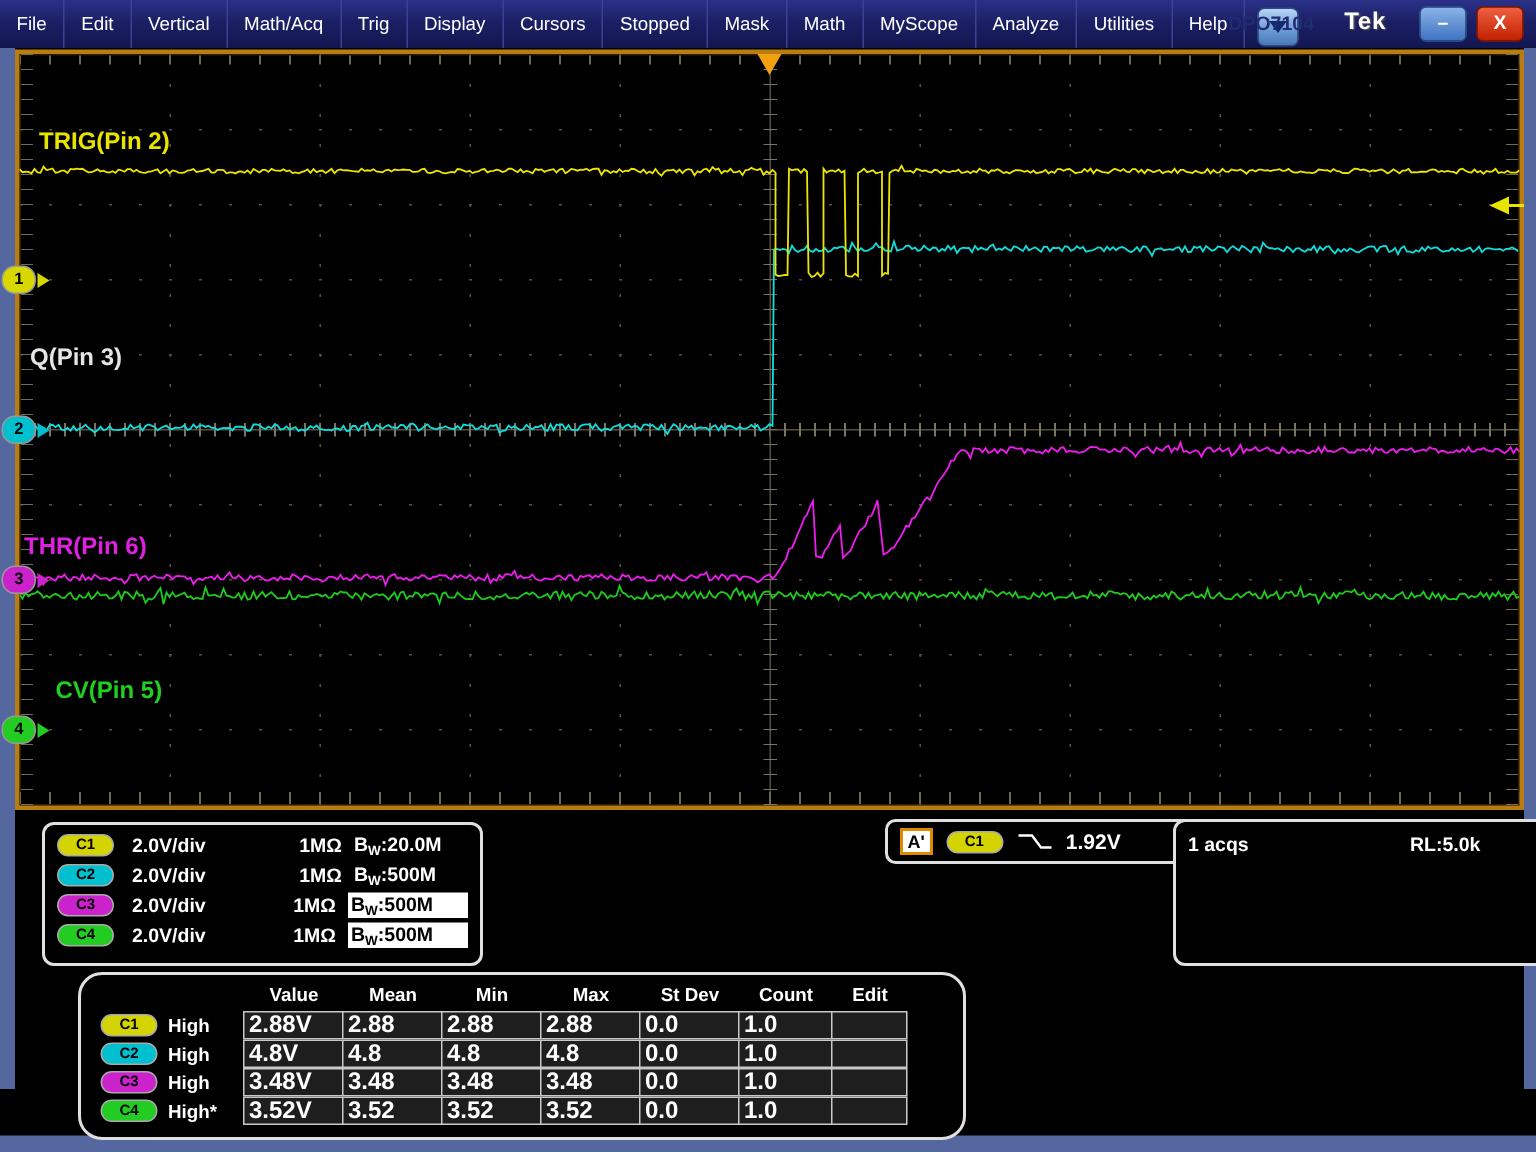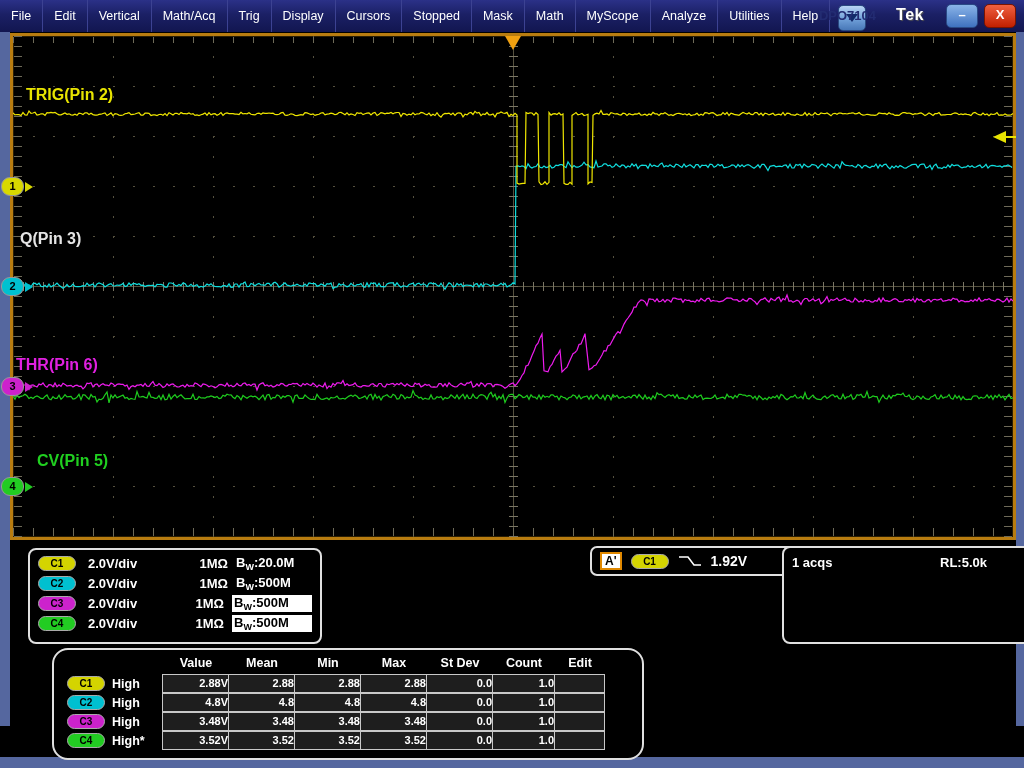--- a/index.html
+++ b/index.html
@@ -71,21 +71,21 @@
   .hcol1{width:72px;}
   .stopped{color:#e01010;}
   .r-right{margin-left:auto;}
   .rl{margin-left:76px;}
   
   .meas-panel{left:28px;top:648px;width:562px;height:104px;border-radius:16px;padding:2px 13px;margin-left:24px;}
   .mgrid{display:grid;grid-template-columns:96px 66px 66px 66px 66px 66px 62px 50px;}
   .mhead{height:22px;line-height:22px;text-align:center;font-size:12.5px;}
   .mname{display:flex;align-items:center;gap:7px;height:19px;font-size:12.5px;}
   .mcell{height:17px;line-height:17px;border:1px solid #c8c8c8;background:#1e1e1e;
-    padding-left:3px;font-size:11px;margin:0 0 0 -1px;text-align:right;}
+    padding-left:3px;font-size:16px;margin:0 0 0 -1px;}
 </style>
 </head>
 <body>
 
 <div class="titlebar">
   <div class="menu">
     <div class="menu-item">File</div>
     <div class="menu-item">Edit</div>
     <div class="menu-item">Vertical</div>
     <div class="menu-item">Math/Acq</div>

